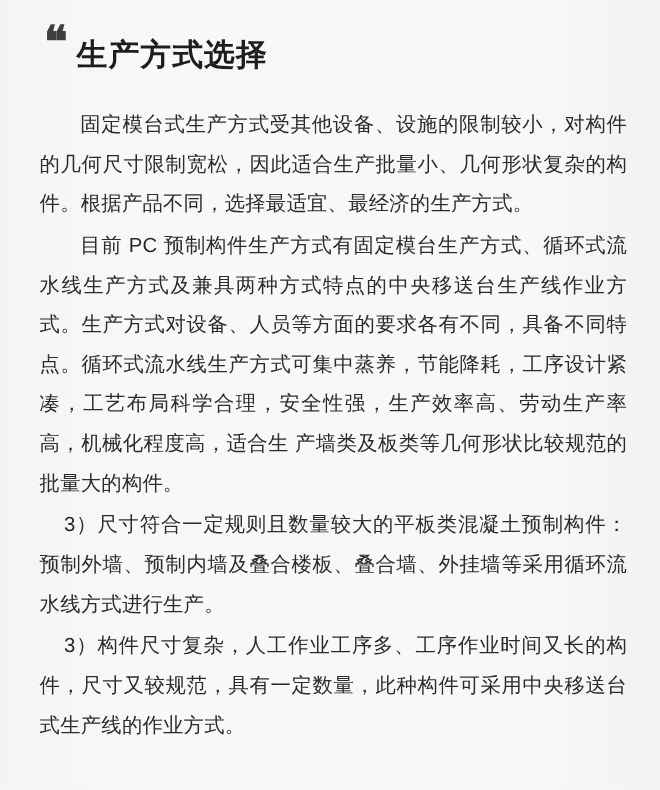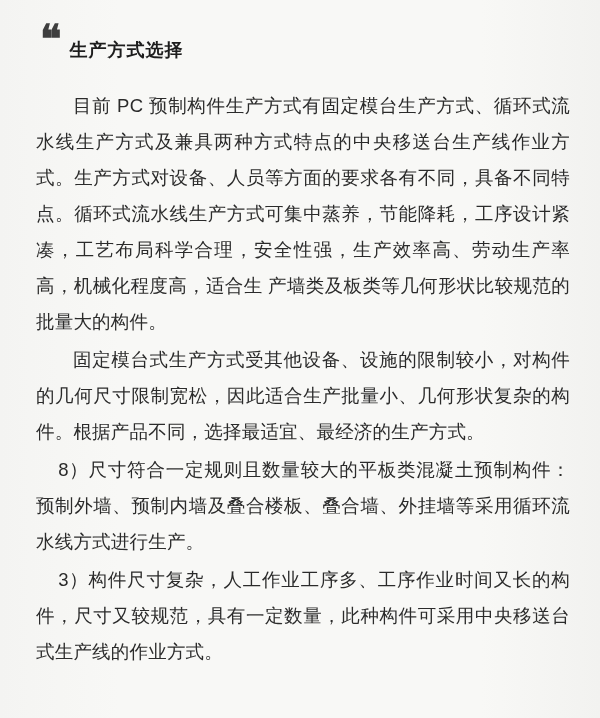--- a/index.html
+++ b/index.html
@@ -30,21 +30,21 @@
     font-family: "DejaVu Serif", serif;
     font-size: 40px;
     line-height: 30px;
     font-weight: 700;
     color: #3e3e3e;
     margin-right: 10px;
     margin-top: 4px;
     letter-spacing: -2px;
   }
   .title-text {
-    font-size: 18px;
+    font-size: 28px;
     font-weight: 700;
     color: #1d1d1d;
     letter-spacing: 1px;
     line-height: 32px;
     padding-top: 2px;
     margin-top: 12px;
   }
   .body-text p {
     margin: 0 0 2px 0;
     font-size: 18.5px;
@@ -68,19 +68,19 @@
 <body>
 
 <div class="page">
 
   <div class="title-row">
     <span class="quote-mark">❝</span>
     <h1 class="title-text">生产方式选择</h1>
   </div>
 
   <div class="body-text">
+    <p class="indent">固定模台式生产方式受其他设备、设施的限制较小，对构件的几何尺寸限制宽松，因此适合生产批量小、几何形状复杂的构件。根据产品不同，选择最适宜、最经济的生产方式。</p>
     <p class="indent">目前 PC 预制构件生产方式有固定模台生产方式、循环式流水线生产方式及兼具两种方式特点的中央移送台生产线作业方式。生产方式对设备、人员等方面的要求各有不同，具备不同特点。循环式流水线生产方式可集中蒸养，节能降耗，工序设计紧凑，工艺布局科学合理，安全性强，生产效率高、劳动生产率高，机械化程度高，适合生 产墙类及板类等几何形状比较规范的批量大的构件。</p>
-    <p class="indent">固定模台式生产方式受其他设备、设施的限制较小，对构件的几何尺寸限制宽松，因此适合生产批量小、几何形状复杂的构件。根据产品不同，选择最适宜、最经济的生产方式。</p>
-    <p class="indent-small">8）尺寸符合一定规则且数量较大的平板类混凝土预制构件：预制外墙、预制内墙及叠合楼板、叠合墙、外挂墙等采用循环流水线方式进行生产。</p>
+    <p class="indent-small">3）尺寸符合一定规则且数量较大的平板类混凝土预制构件：预制外墙、预制内墙及叠合楼板、叠合墙、外挂墙等采用循环流水线方式进行生产。</p>
     <p class="indent-small">3）构件尺寸复杂，人工作业工序多、工序作业时间又长的构件，尺寸又较规范，具有一定数量，此种构件可采用中央移送台式生产线的作业方式。</p>
   </div>
 
 </div>
 
 </body></html>

